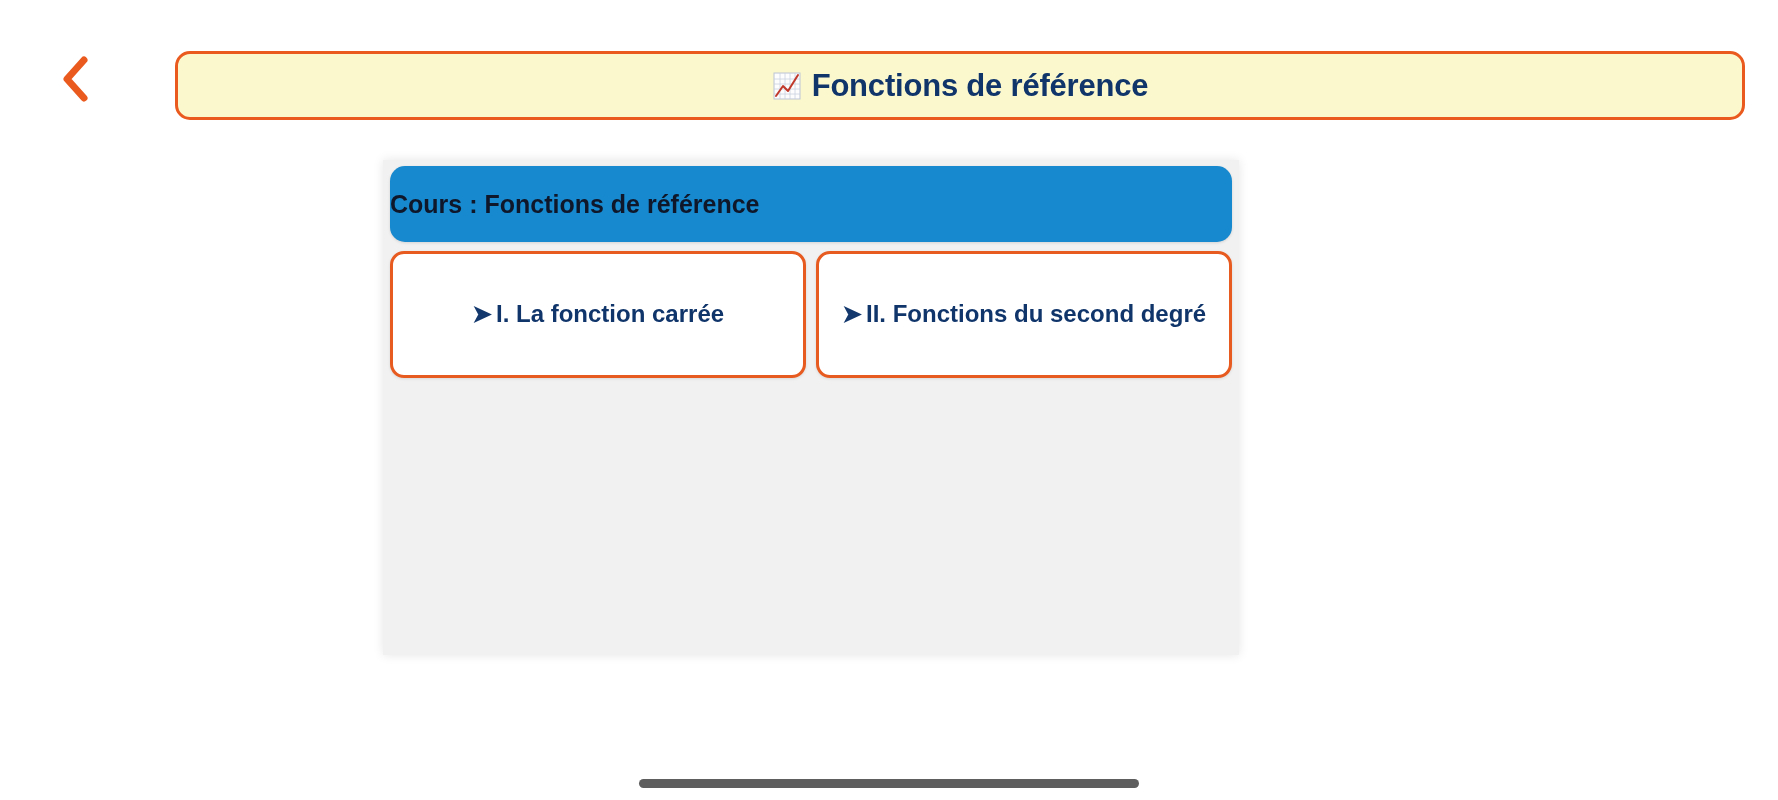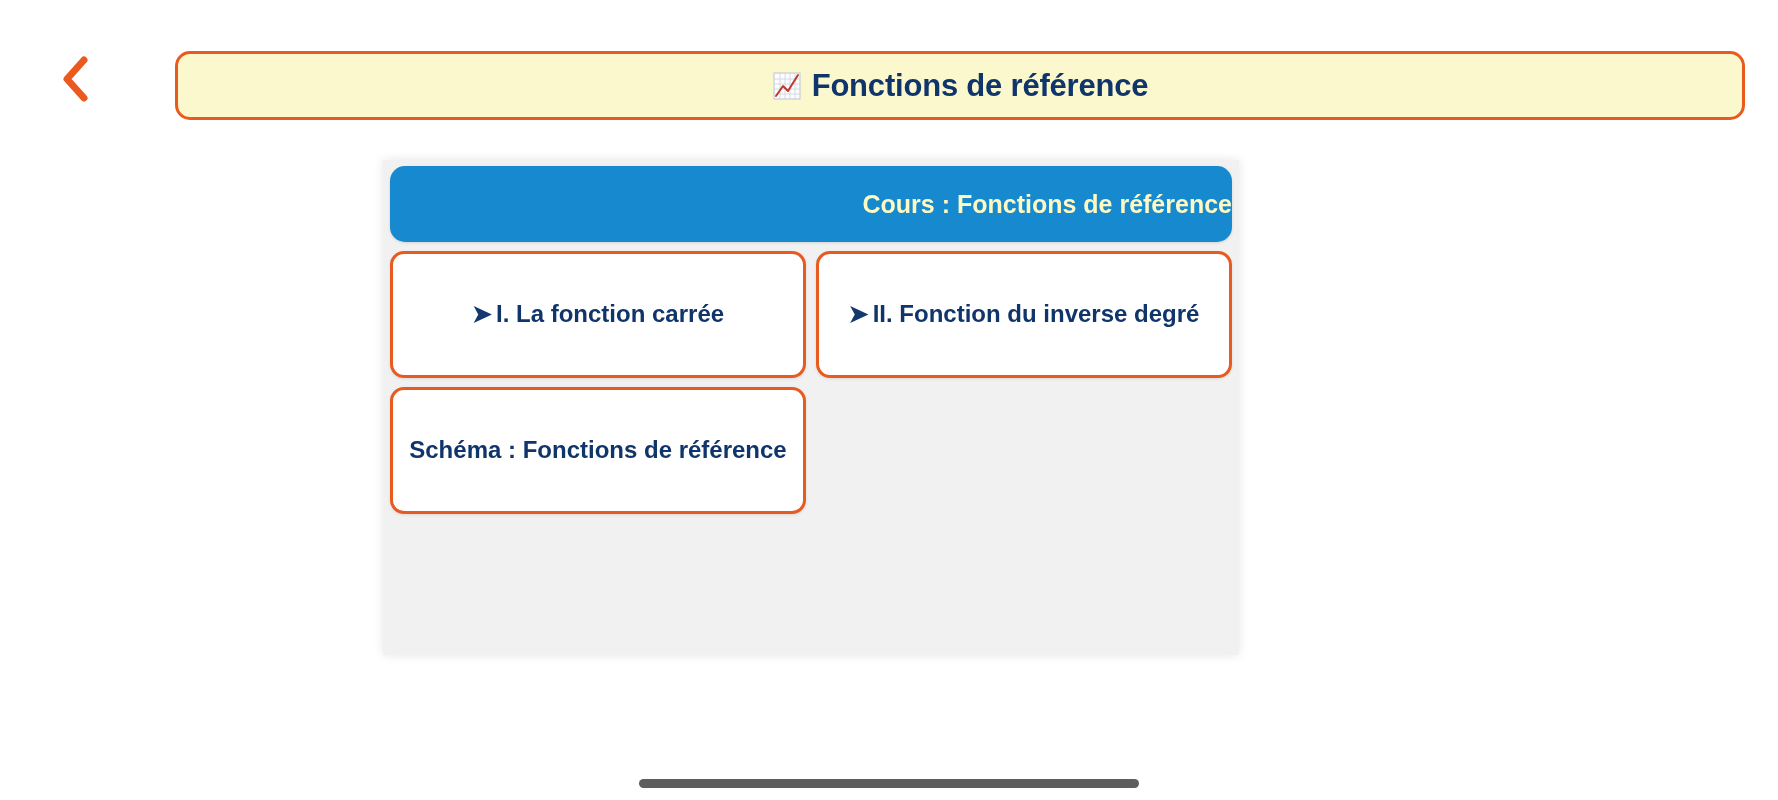--- a/index.html
+++ b/index.html
@@ -87,22 +87,22 @@
   }
 
   
   .cours-btn {
     width: 100%;
     height: 76px;
     background: #1789ce;
     border-radius: 15px;
     display: flex;
     align-items: center;
-    justify-content: flex-end;
-    color: #fef9c3;
+    justify-content: flex-start;
+    color: #0f172a;
     font-size: 25px;
     font-weight: bold;
     cursor: pointer;
     box-shadow: 0 1px 3px rgba(0,0,0,0.12);
   }
 
   
   .card-grid {
     flex: 1;
     display: grid;
@@ -192,32 +192,27 @@
       <div class="card-grid">
 
         <div class="card">
           <div class="card-label">
             <span class="arrow-glyph">➤</span><span>I. La fonction carrée</span>
           </div>
         </div>
 
         <div class="card">
           <div class="card-label">
-            <span class="arrow-glyph">➤</span><span>II. Fonction du inverse degré</span>
+            <span class="arrow-glyph">➤</span><span>II. Fonctions du second degré</span>
           </div>
         </div>
 
 
 
 
-        <div class="card">
-          <div class="card-label">
-            <span>Schéma : Fonctions de référence</span>
-          </div>
-        </div>
 
       </div>
     </div>
   </div>
 
   <div class="home-indicator"></div>
 
 </div>
 
 </body></html>

